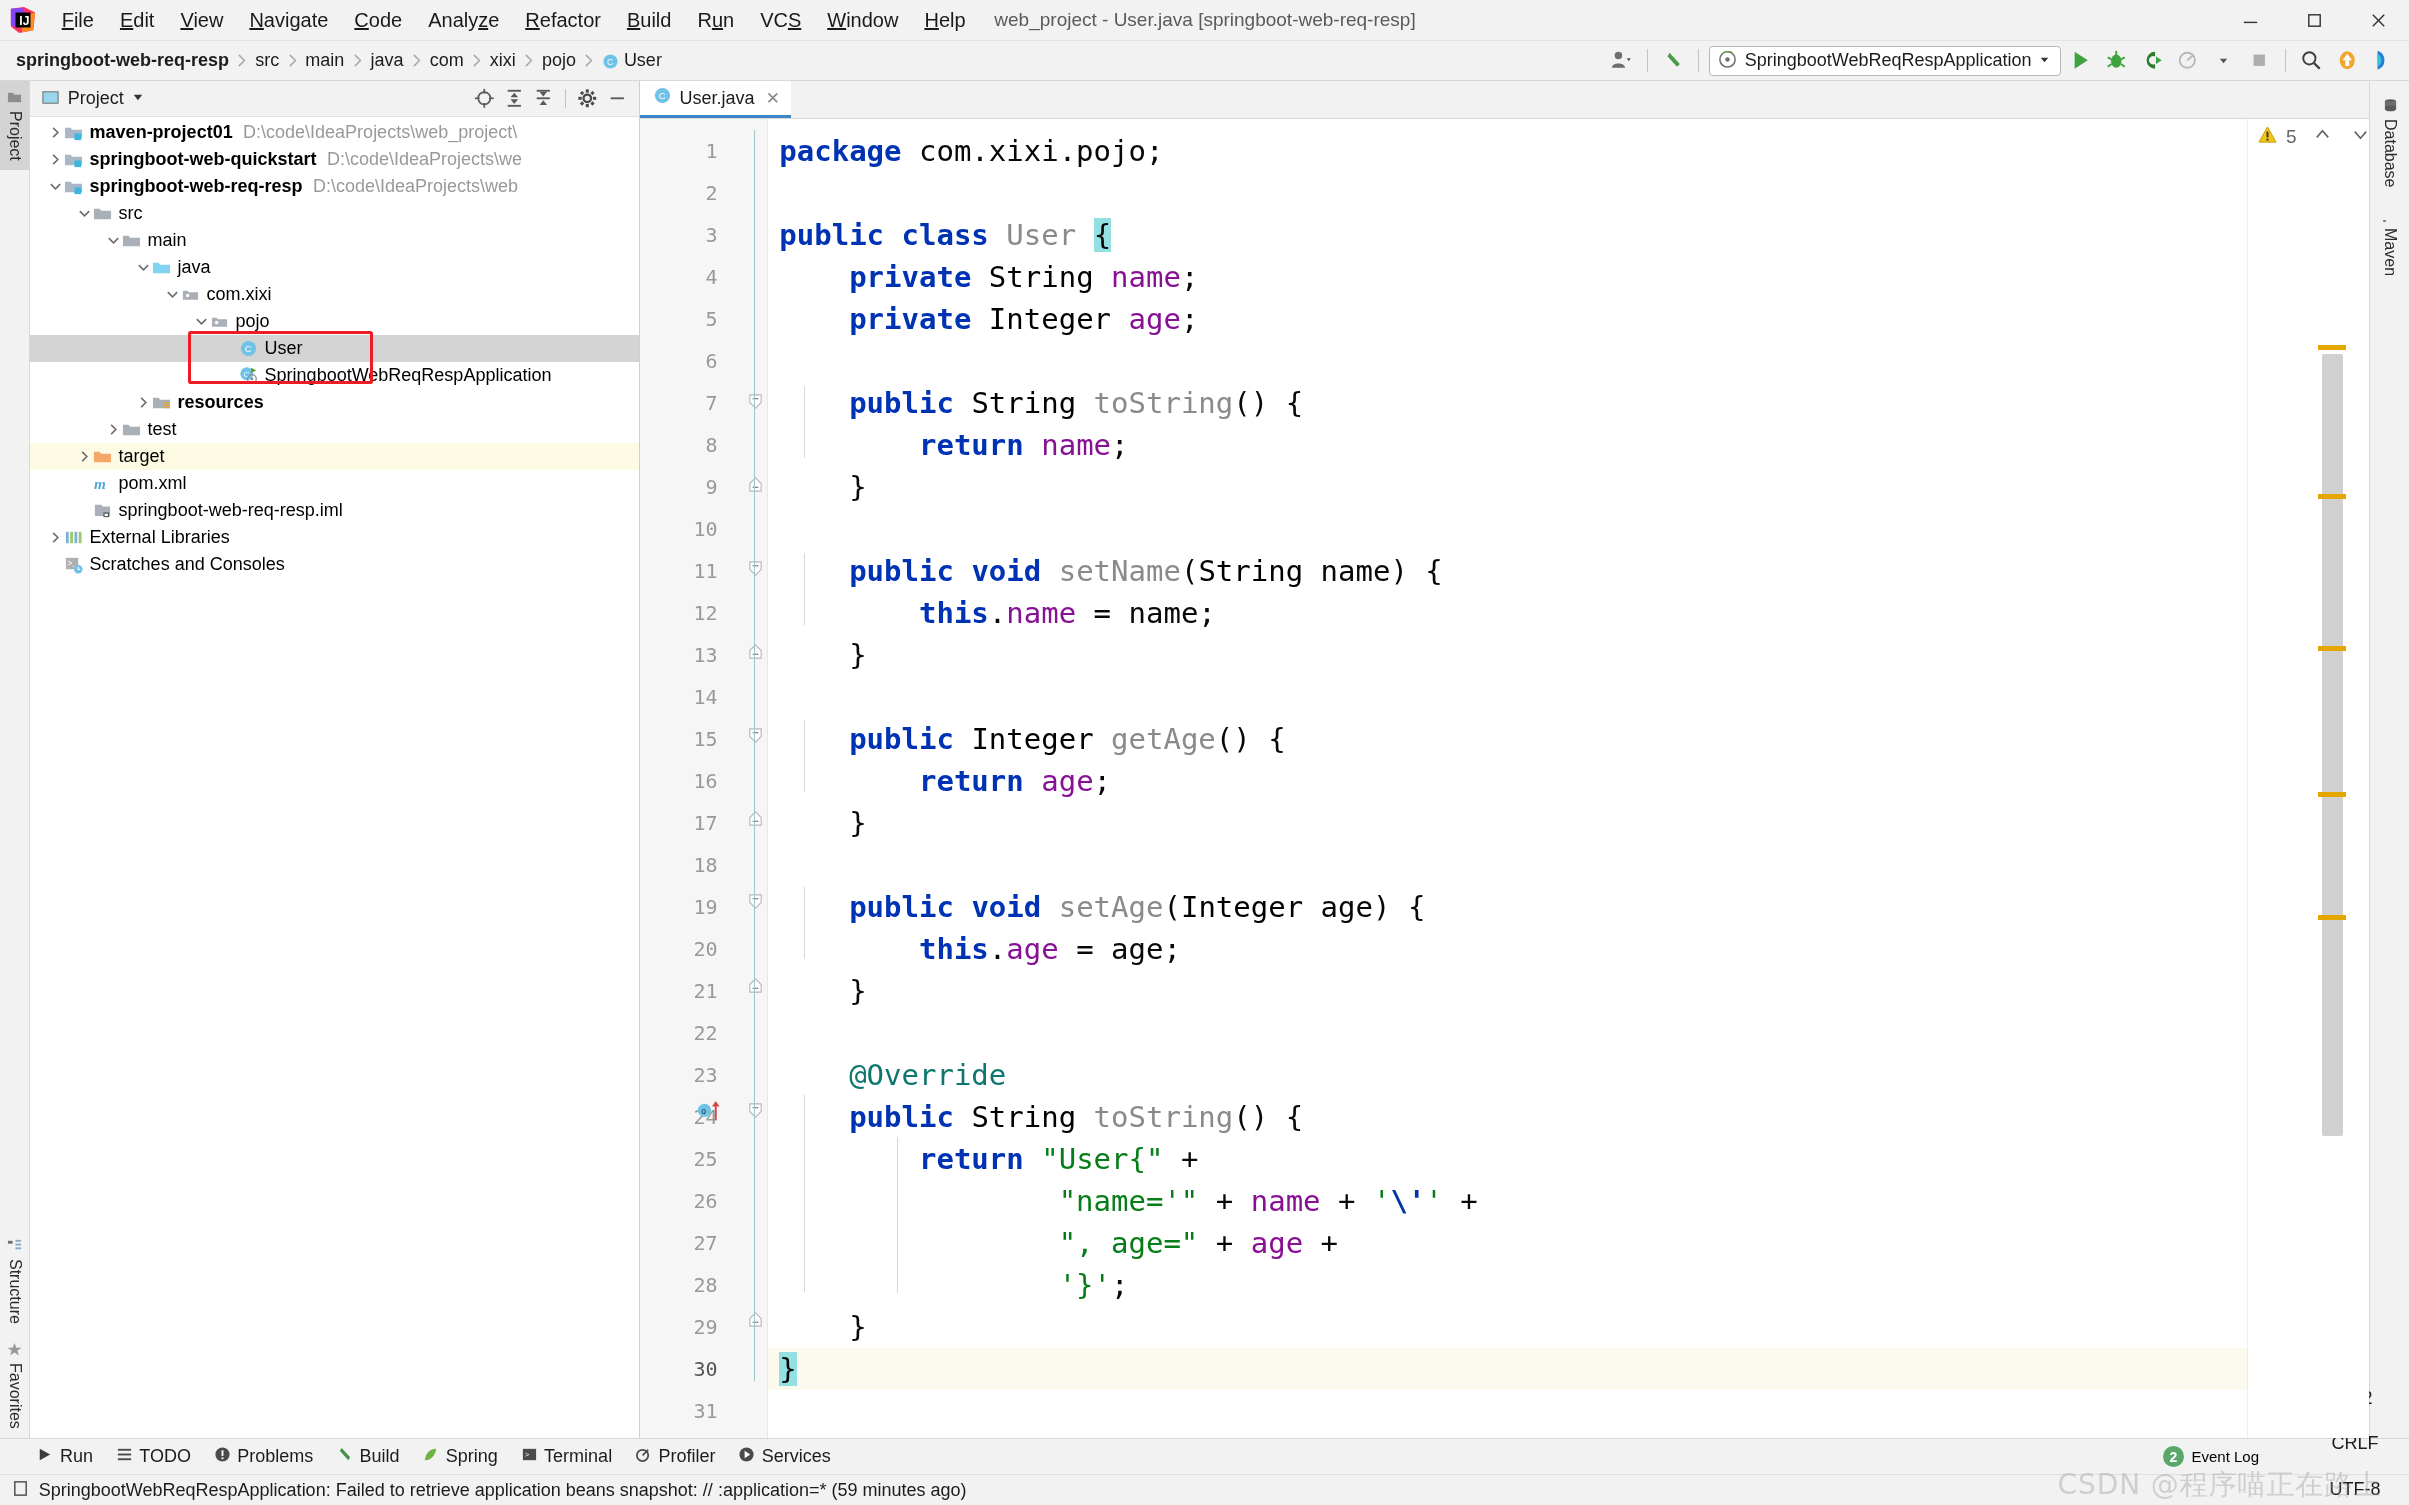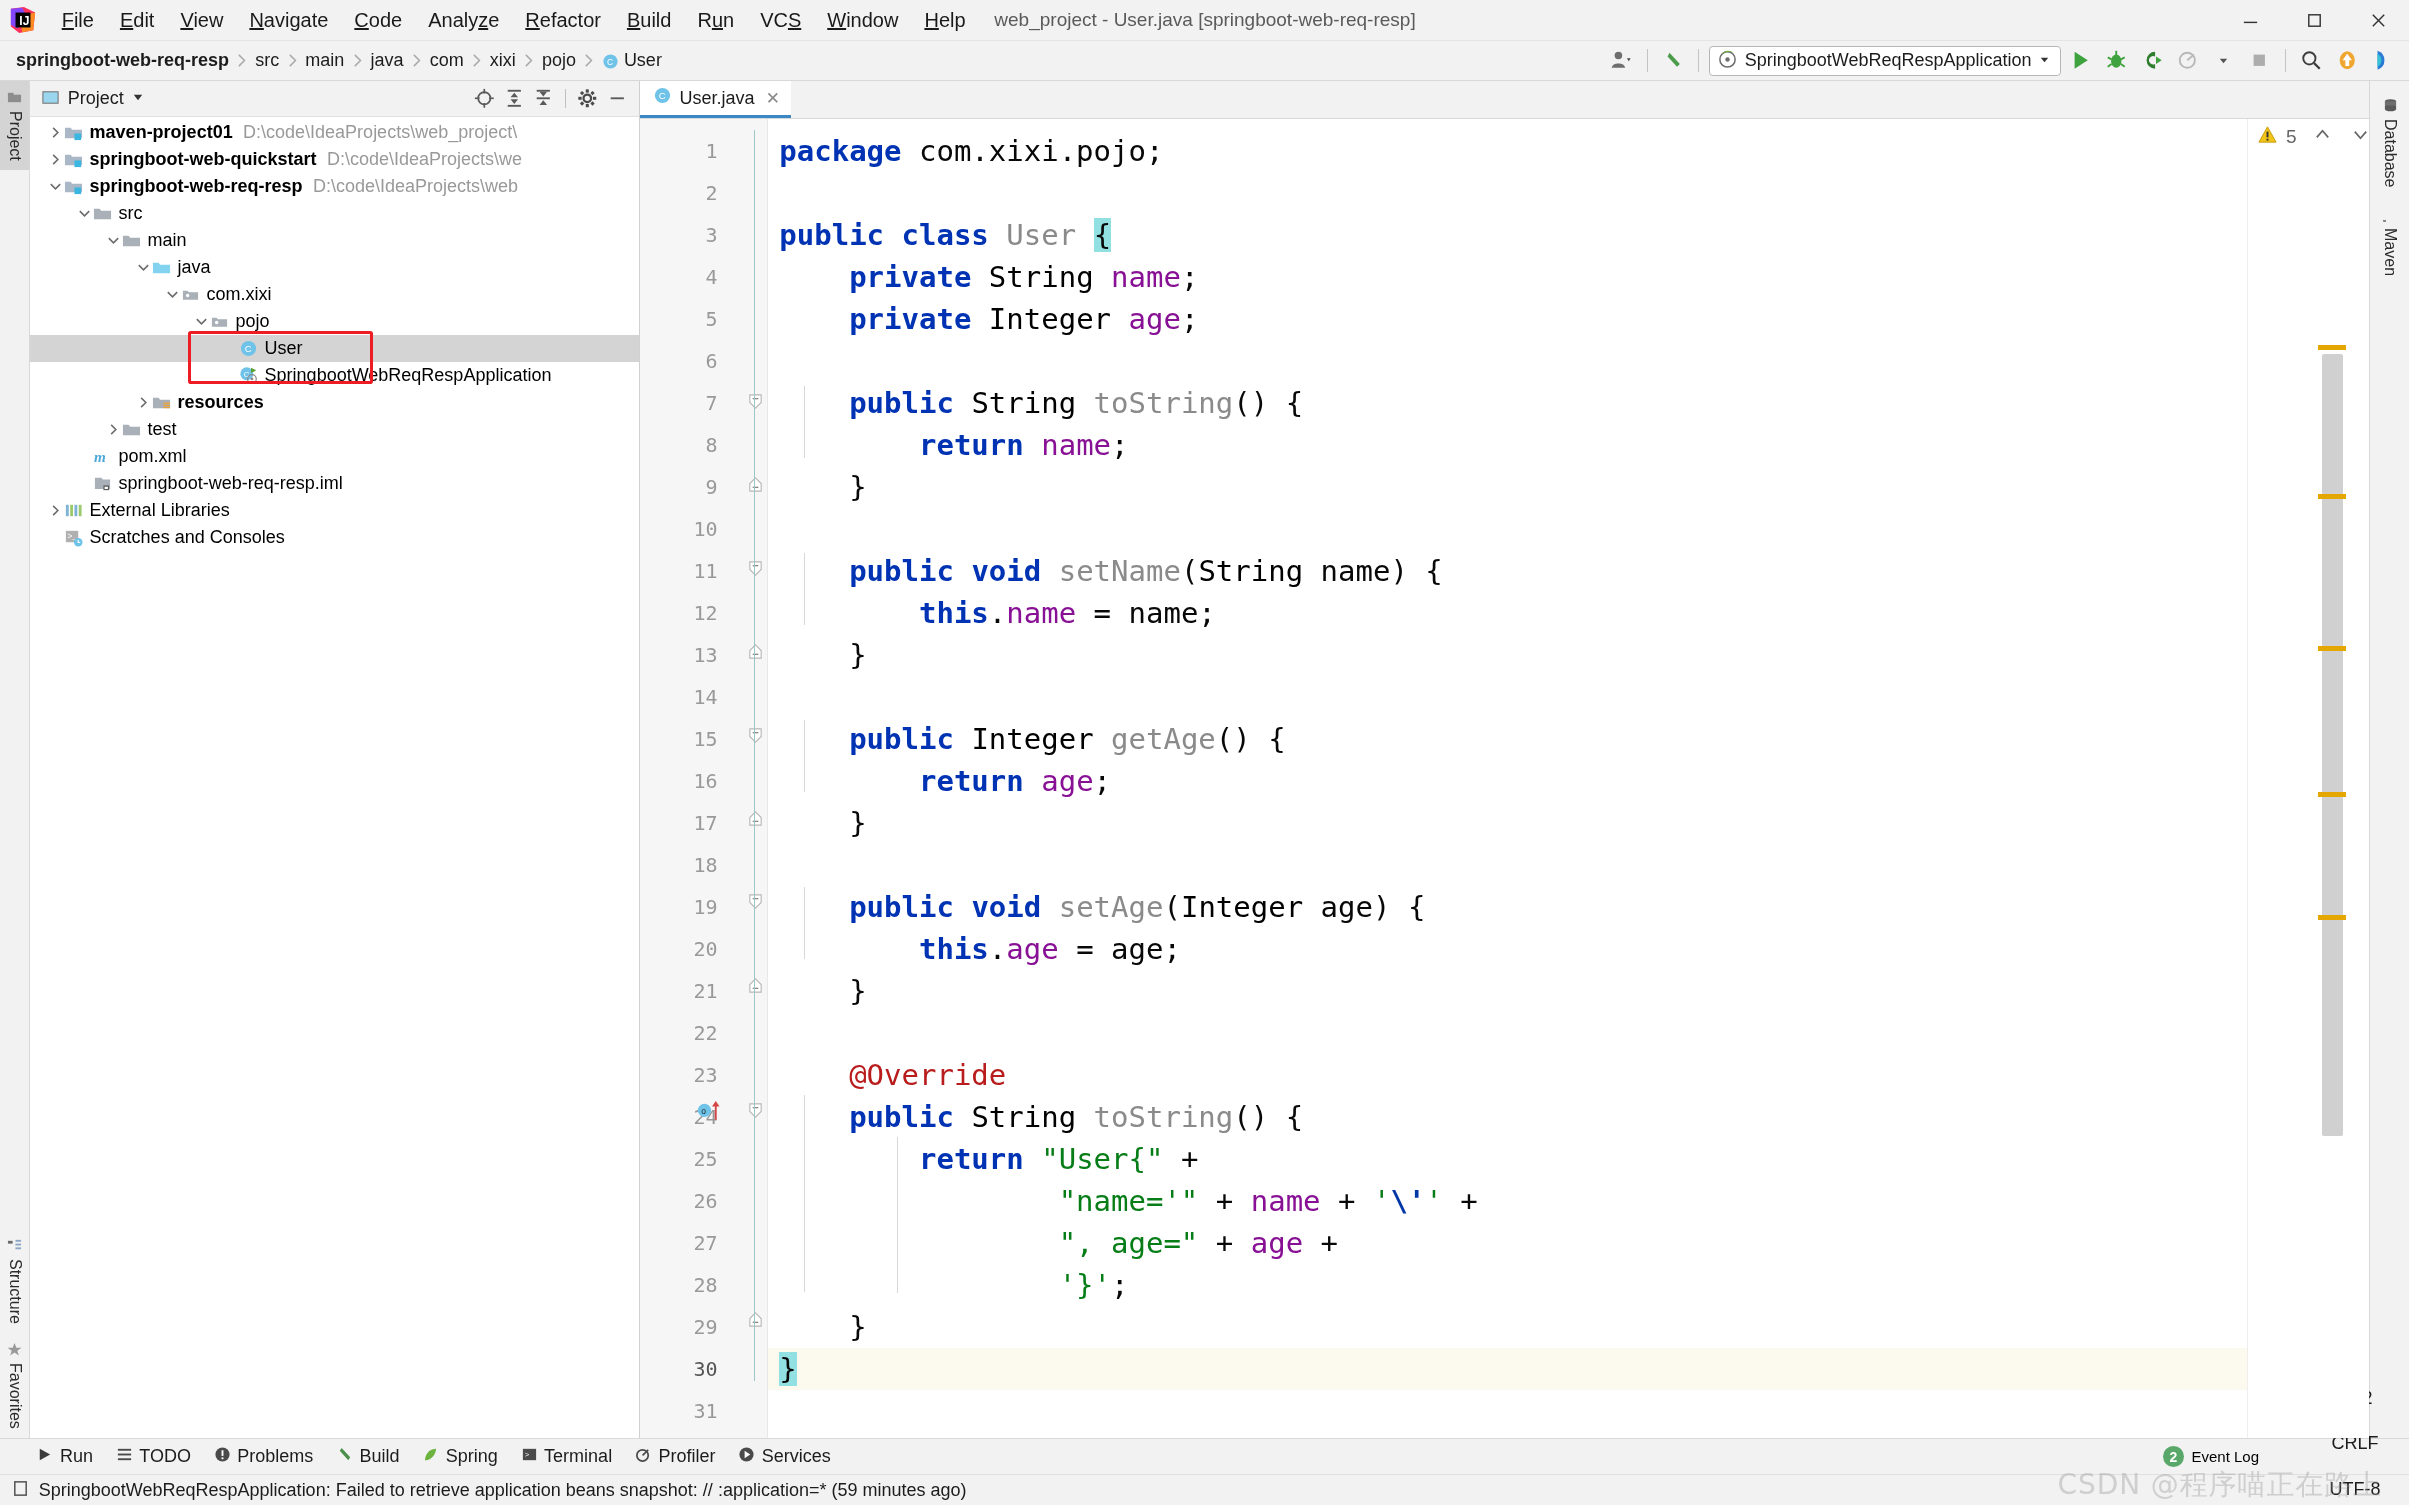--- a/index.html
+++ b/index.html
@@ -160,21 +160,21 @@
     font-family: "DejaVu Sans Mono", monospace; font-size: 29px;
     padding-left: 11.3px; color: #080808; position: relative;
   }
   .cline.caretline { background: #fcfaef; }
   .kw   { color: #0033b3; font-weight: bold; }
   .cls  { color: #000000; }
   .cls2 { color: #8a8a8a; }
   .fld  { color: #871094; }
   .mth  { color: #8a8a8a; }
   .str  { color: #067d17; }
-  .ann  { color: #b91c1c; }
+  .ann  { color: #0f766e; }
   .esc  { color: #0037a6; font-weight: bold; }
   .plain{ color: #080808; }
   .brace-hl { background: #93e0e3; }
   .indent-guide {
     position: absolute; width: 0.9px; background: #d7d7d7; left: 0; top: 0;
   }
   .ed-right {
     width: 122px; flex: 0 0 122px; background: #fff; position: relative;
     border-left: 0.9px solid #eee;
   }
@@ -675,20 +675,33 @@
               <svg width="15" height="15" viewBox="0 0 16 16">
                 <path d="M5.5 3 L10.5 8 L5.5 13" fill="none" stroke="#6c6c6c" stroke-width="1.7"></path>
               </svg>
             </span>
             <span class="ticon">
               <svg viewBox="0 0 20 20" width="19" height="19">
                 <path d="M1 5 h6 l1.5 2 H19 v9 H1 Z" fill="#a9b0b8"></path>
               </svg>
             </span>
             <span class="tlabel">test</span>
+          </div>
+          <div class="trow hl-yellow" style="padding-left: 46px;">
+            <span class="tarrow">
+              <svg width="15" height="15" viewBox="0 0 16 16">
+                <path d="M5.5 3 L10.5 8 L5.5 13" fill="none" stroke="#6c6c6c" stroke-width="1.7"></path>
+              </svg>
+            </span>
+            <span class="ticon">
+              <svg viewBox="0 0 20 20" width="19" height="19">
+                <path d="M1 5 h6 l1.5 2 H19 v9 H1 Z" fill="#f5a76a"></path>
+              </svg>
+            </span>
+            <span class="tlabel">target</span>
           </div>
           <div class="trow" style="padding-left: 46px;">
             <span class="tarrow"></span>
             <span class="ticon">
               <svg viewBox="0 0 20 20" width="19" height="19" style="font-size:19px">
                 <text x="1" y="16" font-size="16" font-style="italic" font-weight="bold" fill="#4fa8d8" font-family="Liberation Serif,serif">m</text>
               </svg>
             </span>
             <span class="tlabel">pom.xml</span>
           </div>

